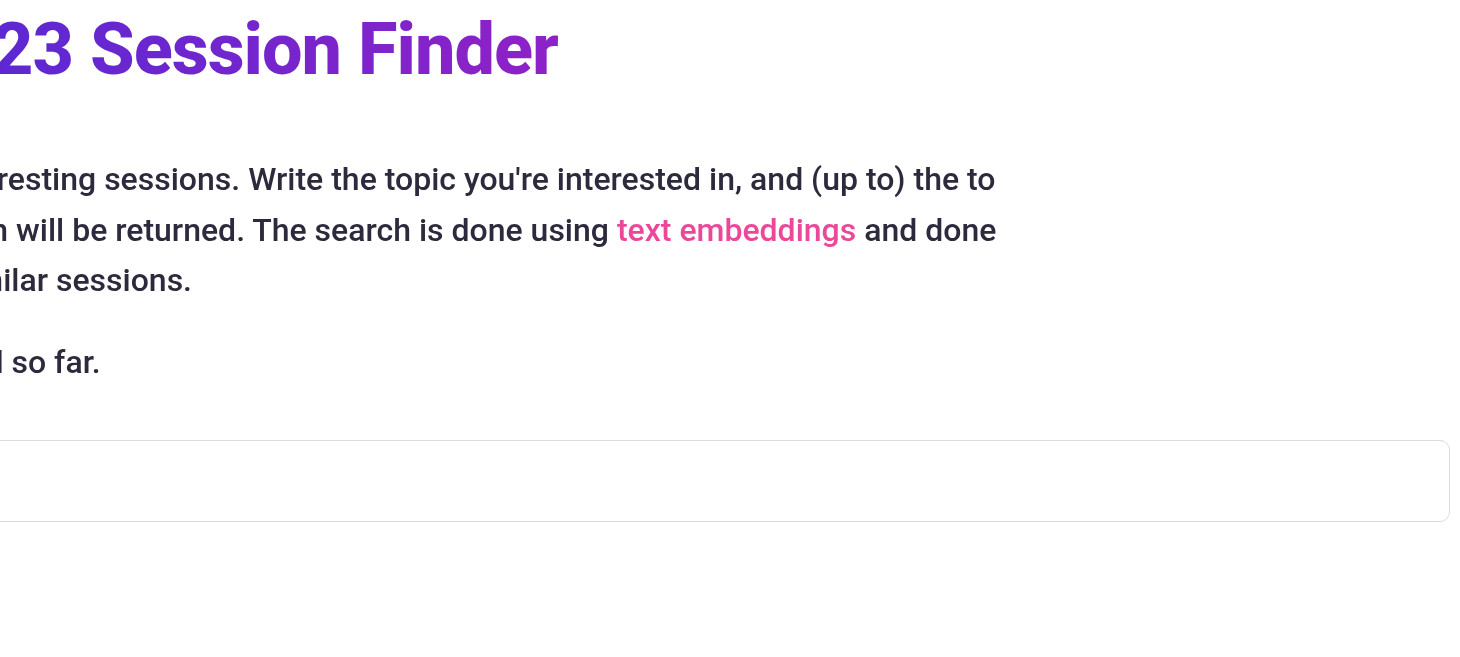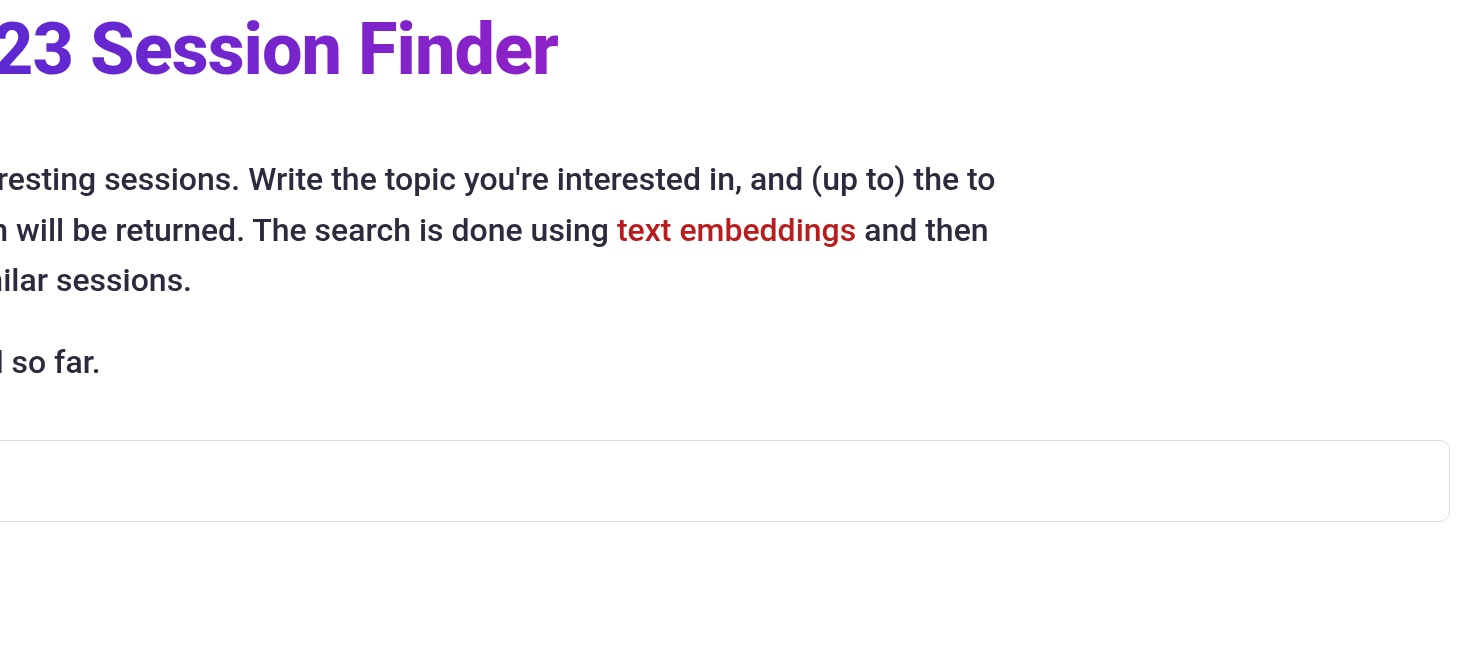--- a/index.html
+++ b/index.html
@@ -39,21 +39,21 @@
     .description {
       margin-top: 68px;
       font-size: 32px;
       line-height: 1.58;
       color: #2e2a3d;
       font-weight: 500;
       max-width: 1780px;
       white-space: normal;
     }
     .description a.link {
-      color: #b91c1c;
+      color: #ec4899;
       text-decoration: none;
       font-weight: 500;
     }
     .status-line {
       margin-top: 34px;
       font-size: 32px;
       line-height: 1.4;
       color: #2e2a3d;
       font-weight: 500;
     }
@@ -76,21 +76,21 @@
   </style>
 </head>
 <body>
 
 <div class="page">
   <div class="inner">
     <h1 class="page-title">onf 2023 Session Finder</h1>
 
     <p class="description">
       <span>search for interesting sessions. Write the topic you're interested in, and (up to) the to</span><br>
-      <span> related session will be returned. The search is done using </span><a href="#" class="link">text embeddings</a><span> and then</span><br>
+      <span> related session will be returned. The search is done using </span><a href="#" class="link">text embeddings</a><span> and done</span><br>
       <span>d the most similar sessions.</span>
     </p>
 
     <p class="status-line">ssions indexed so far.</p>
 
     <div class="search-wrap">
       <input type="text" class="search" value="deas" placeholder="" style="">
     </div>
   </div>
 </div>

